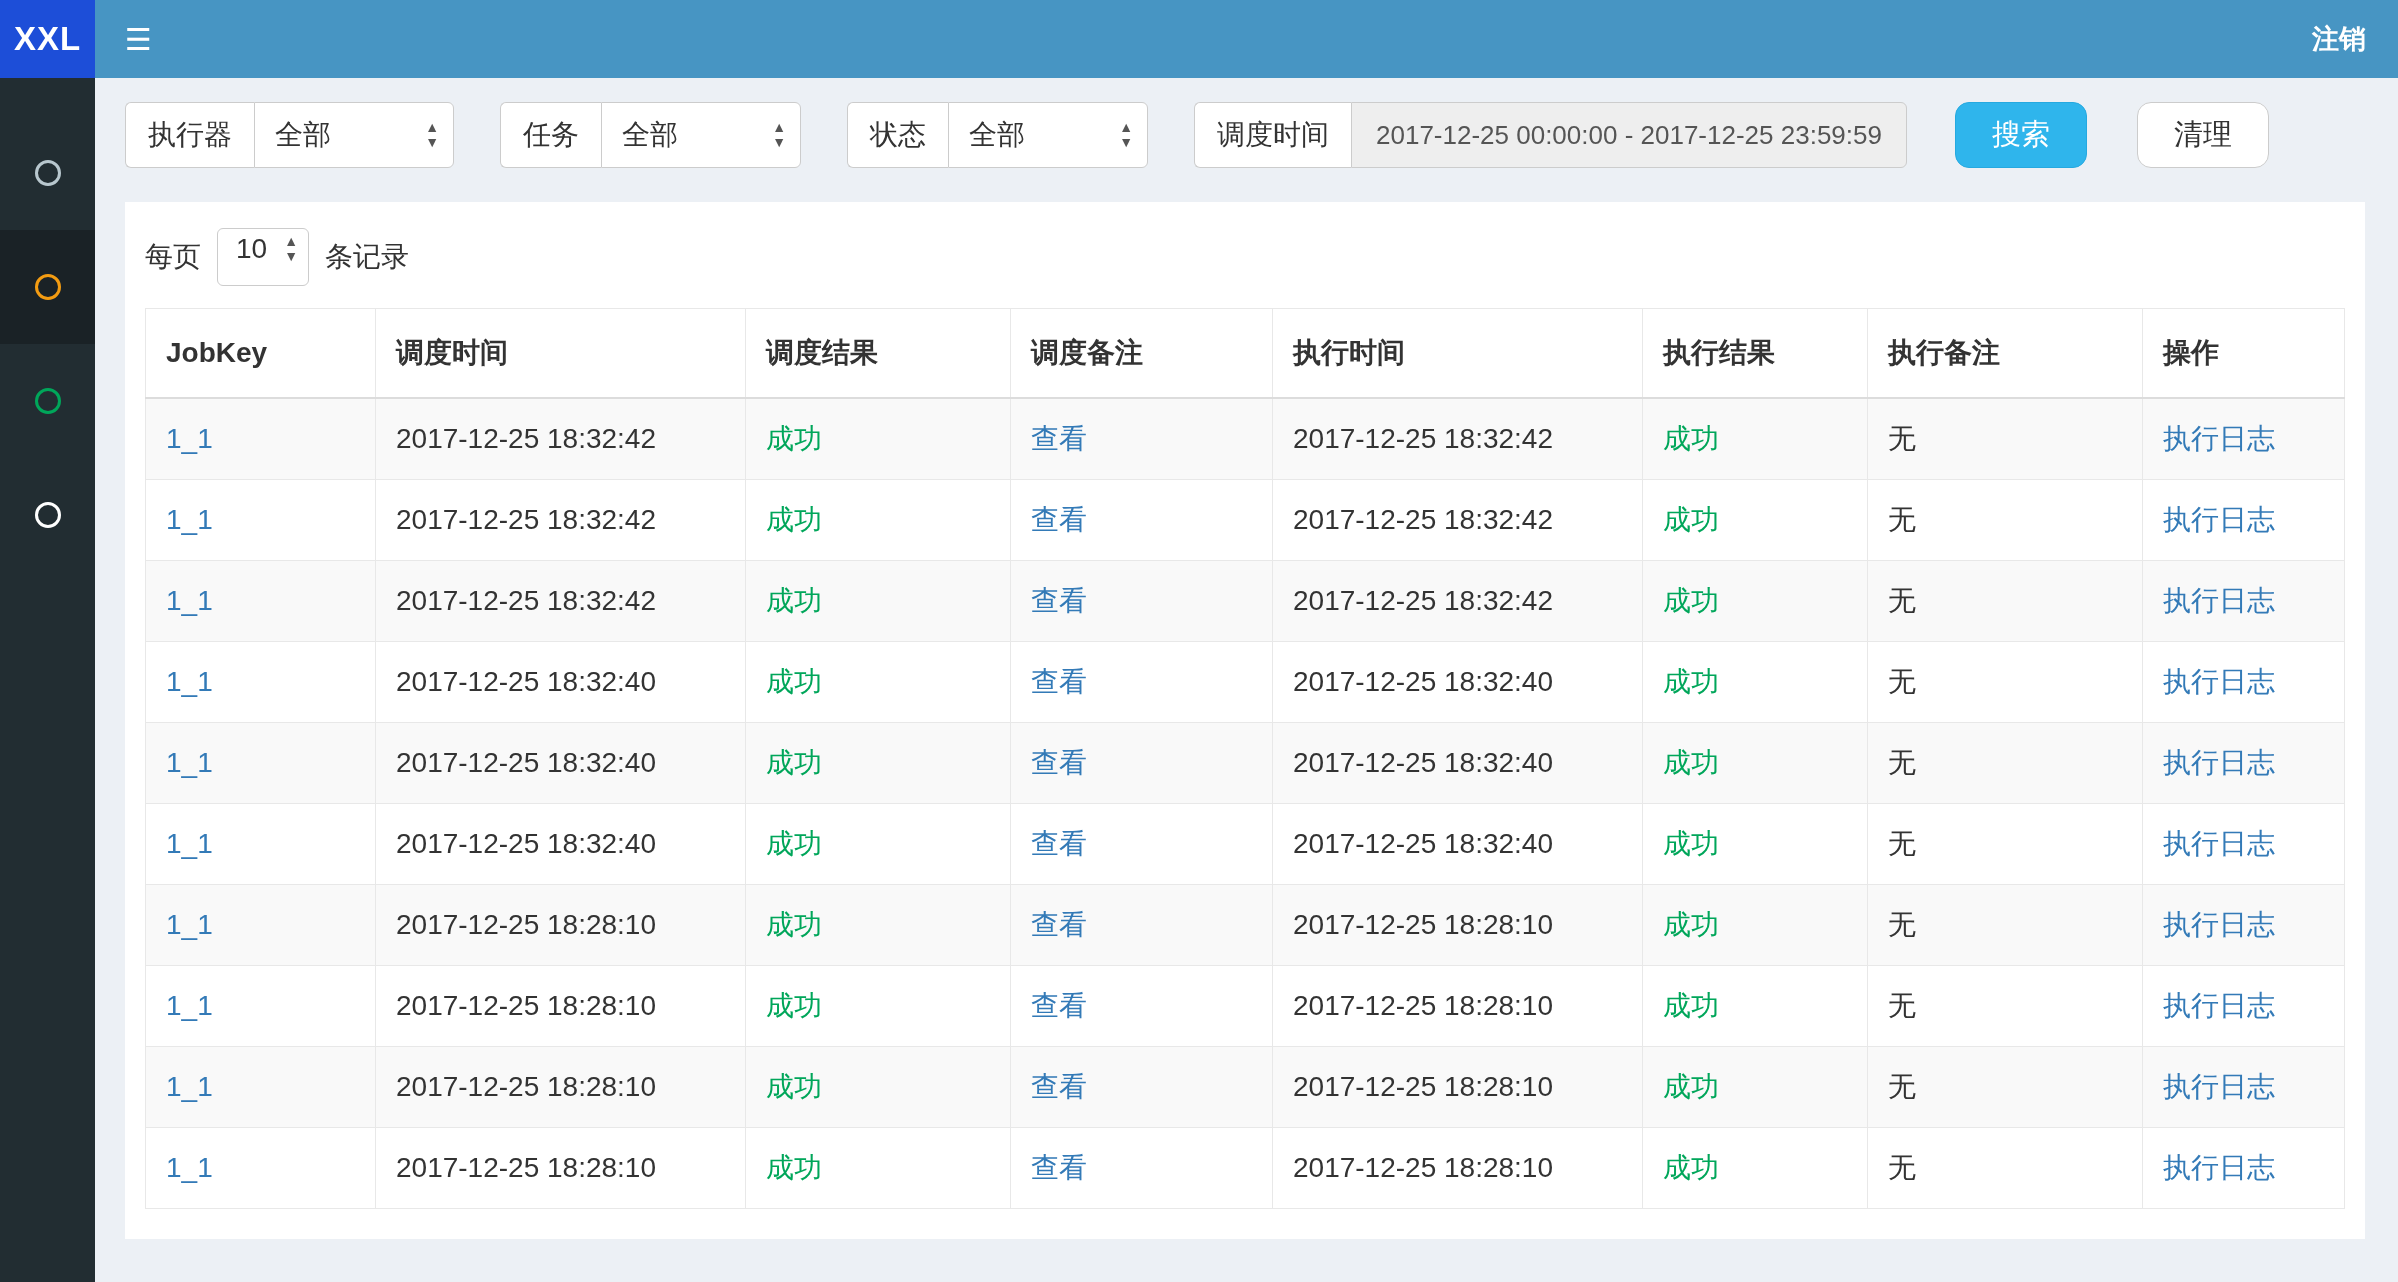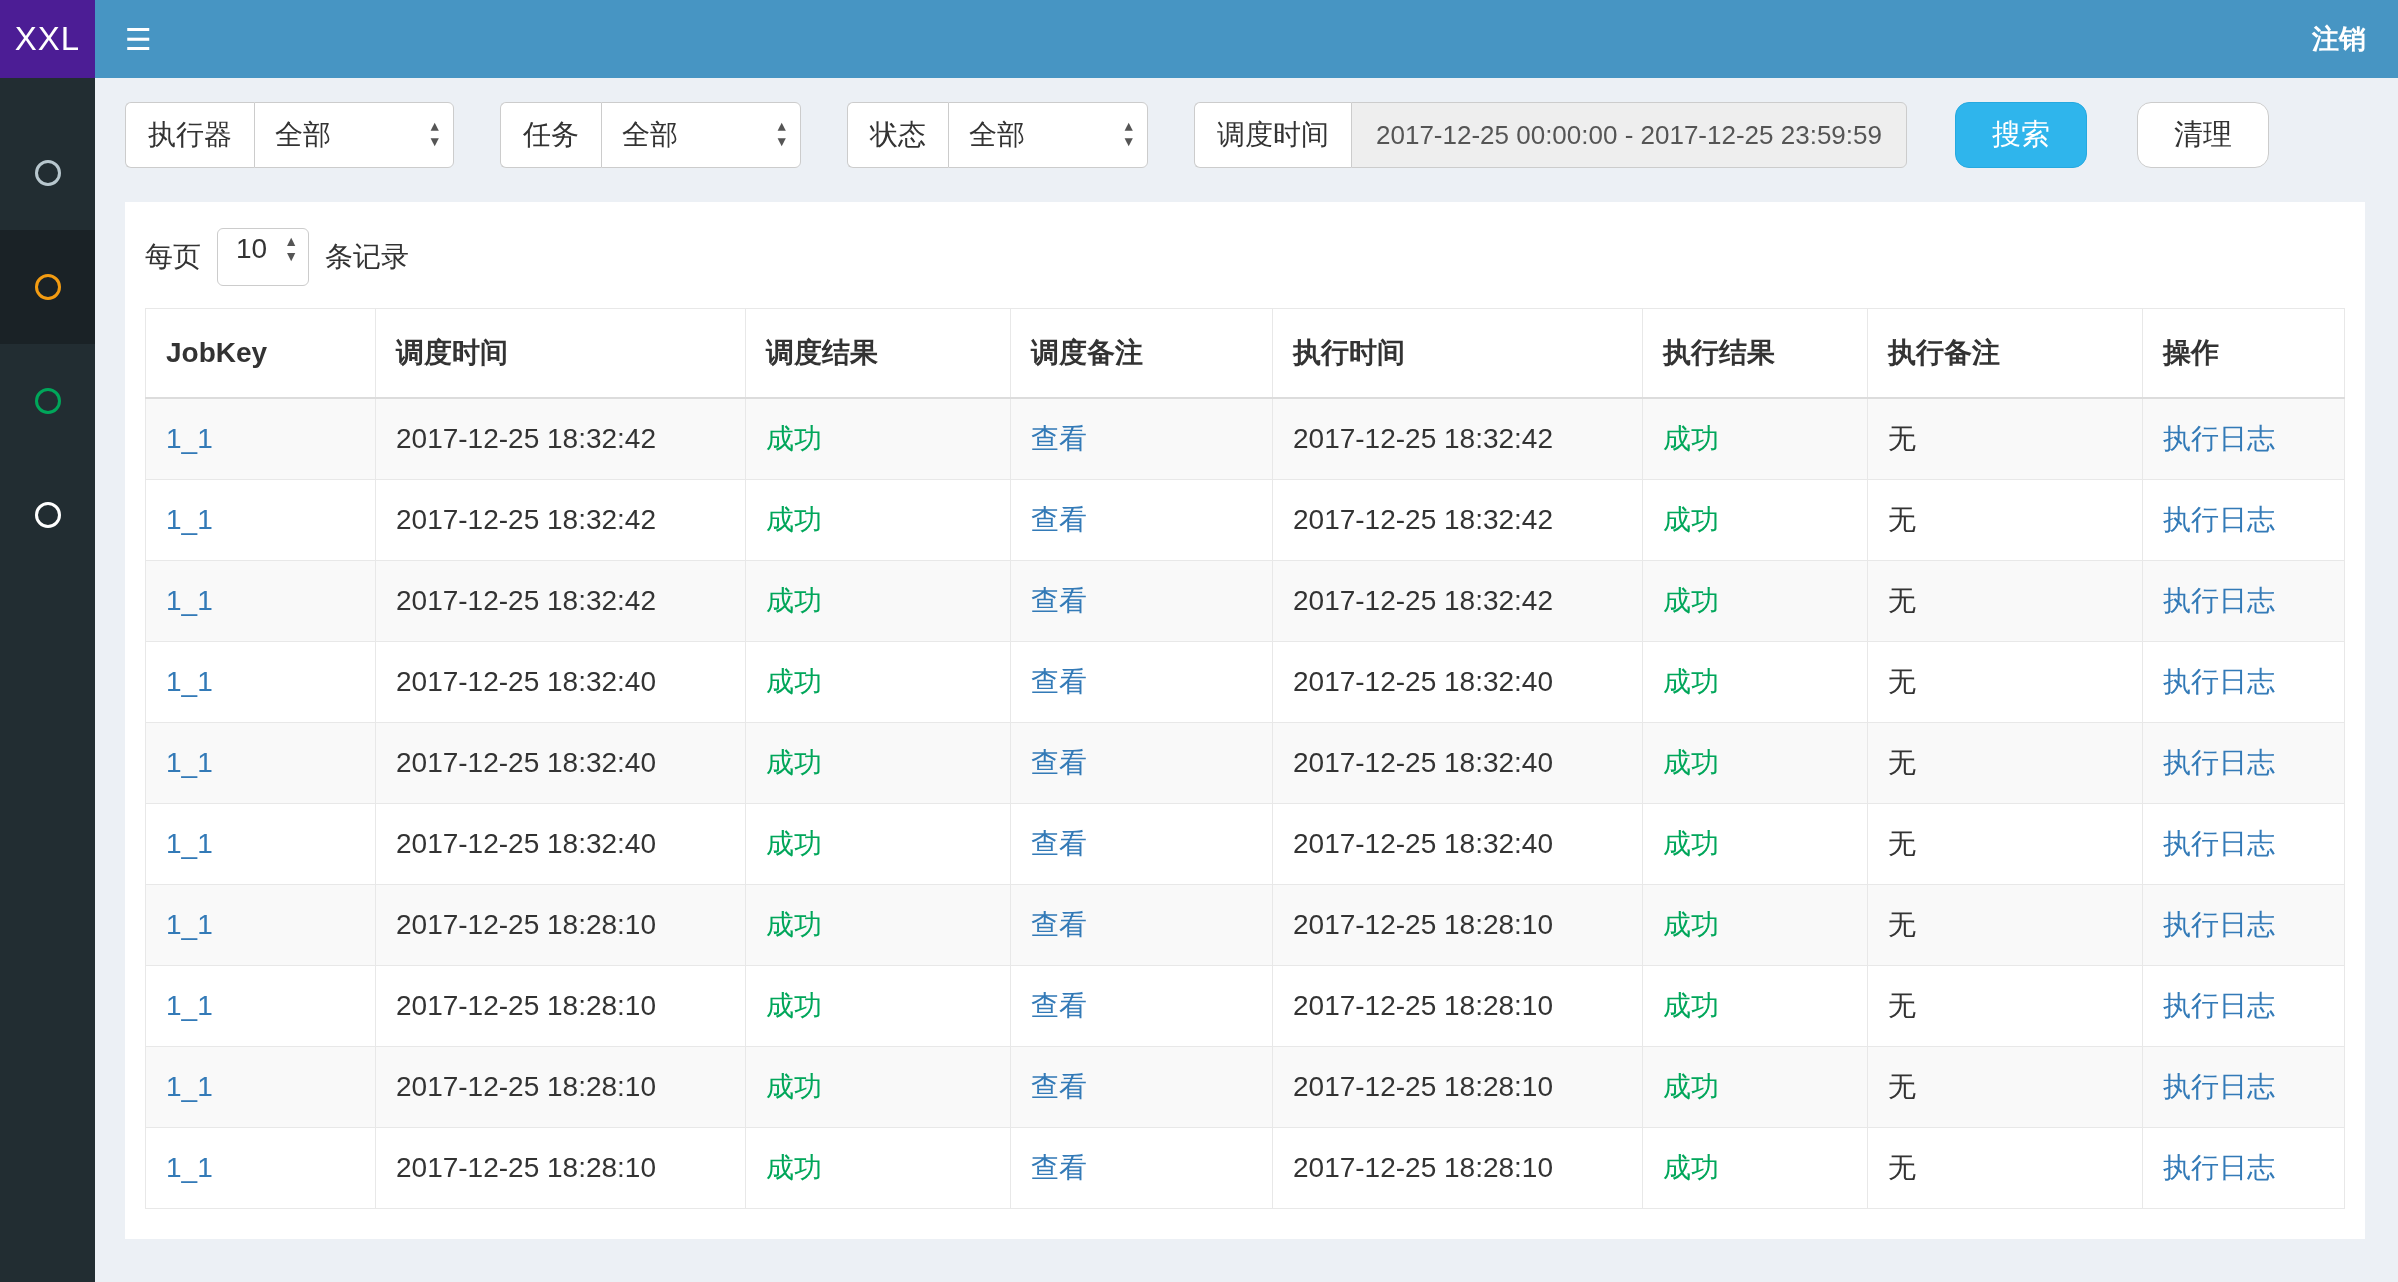--- a/index.html
+++ b/index.html
@@ -1,22 +1,22 @@
 <!DOCTYPE html>
 <html><head>
 <meta charset="utf-8">
 <style>
   * { margin:0; padding:0; box-sizing:border-box; }
   html,body { width:2398px; height:1282px; overflow:hidden; }
   body { font-family:"Liberation Sans","DejaVu Sans",sans-serif; background:#ecf0f5; color:#333; font-size:28px; }
 
   
   .navbar { position:fixed; top:0; left:0; right:0; height:78px; display:flex; z-index:10; }
-  .logo { width:95px; background:#4c1d95; color:#fff; display:flex; align-items:center; justify-content:center;
-          font-weight:normal; font-size:33px; letter-spacing:1px; cursor:pointer; }
+  .logo { width:95px; background:#1d4ed8; color:#fff; display:flex; align-items:center; justify-content:center;
+          font-weight:bold; font-size:33px; letter-spacing:1px; cursor:pointer; }
   .navbar-main { flex:1; background:#4795c3; display:flex; align-items:center; }
   .hamburger { color:#fff; font-size:30px; padding:0 30px; height:100%; display:flex; align-items:center; cursor:pointer; }
   .logout { margin-left:auto; color:#fff; font-size:27px; font-weight:700; padding:0 32px; height:100%;
             display:flex; align-items:center; cursor:pointer; text-decoration:none; }
 
   
   .sidebar { position:fixed; left:0; top:78px; bottom:0; width:95px; background:#222d32; padding-top:38px; }
   .side-item { height:114px; display:flex; align-items:center; justify-content:center; cursor:pointer; }
   .side-item.active { background:#1a2226; }
   .circle-icon { width:26px; height:26px; border:3px solid currentColor; border-radius:50%; display:block; }
@@ -28,21 +28,21 @@
   .page-subtitle { font-size:29px; color:#8c8c8c; margin-left:16px; }
 
   
   .filters { display:flex; align-items:center; }
   .input-group { height:66px; display:flex; }
   .input-group + .input-group { margin-left:46px; }
   .addon { background:#fff; border:1px solid #ccc; border-right:none; border-radius:6px 0 0 6px;
            display:flex; align-items:center; padding:0 22px; white-space:nowrap; }
   .select { background:#fff; border:1px solid #ccc; border-radius:6px; display:flex; align-items:center;
             justify-content:space-between; min-width:200px; padding:0 14px 0 20px; cursor:pointer; }
-  .input-group .select { border-radius:0 6px 6px 0;font-family:Liberation Mono, monospace; }
+  .input-group .select { border-radius:0 6px 6px 0; }
   .spinner { display:flex; flex-direction:column; align-items:center; color:#555; margin-left:18px; }
   .spinner i { font-style:normal; font-size:14px; line-height:15px; display:block; }
   .date-input { background:#eee; border:1px solid #ccc; border-radius:0 6px 6px 0; display:flex; align-items:center;
                 padding:0 24px; color:#555; font-size:26px; white-space:nowrap; cursor:pointer; }
   .btn { height:66px; border-radius:14px; font-size:29px; padding:0 36px; cursor:pointer;
          border:1px solid transparent; font-family:inherit; white-space:nowrap; }
   .btn-search { background:#2fb5ec; border-color:#25a9e0; color:#fff; margin-left:48px; }
   .btn-clean  { background:#fff; border-color:#ccc; color:#333; margin-left:50px; }
 
   

